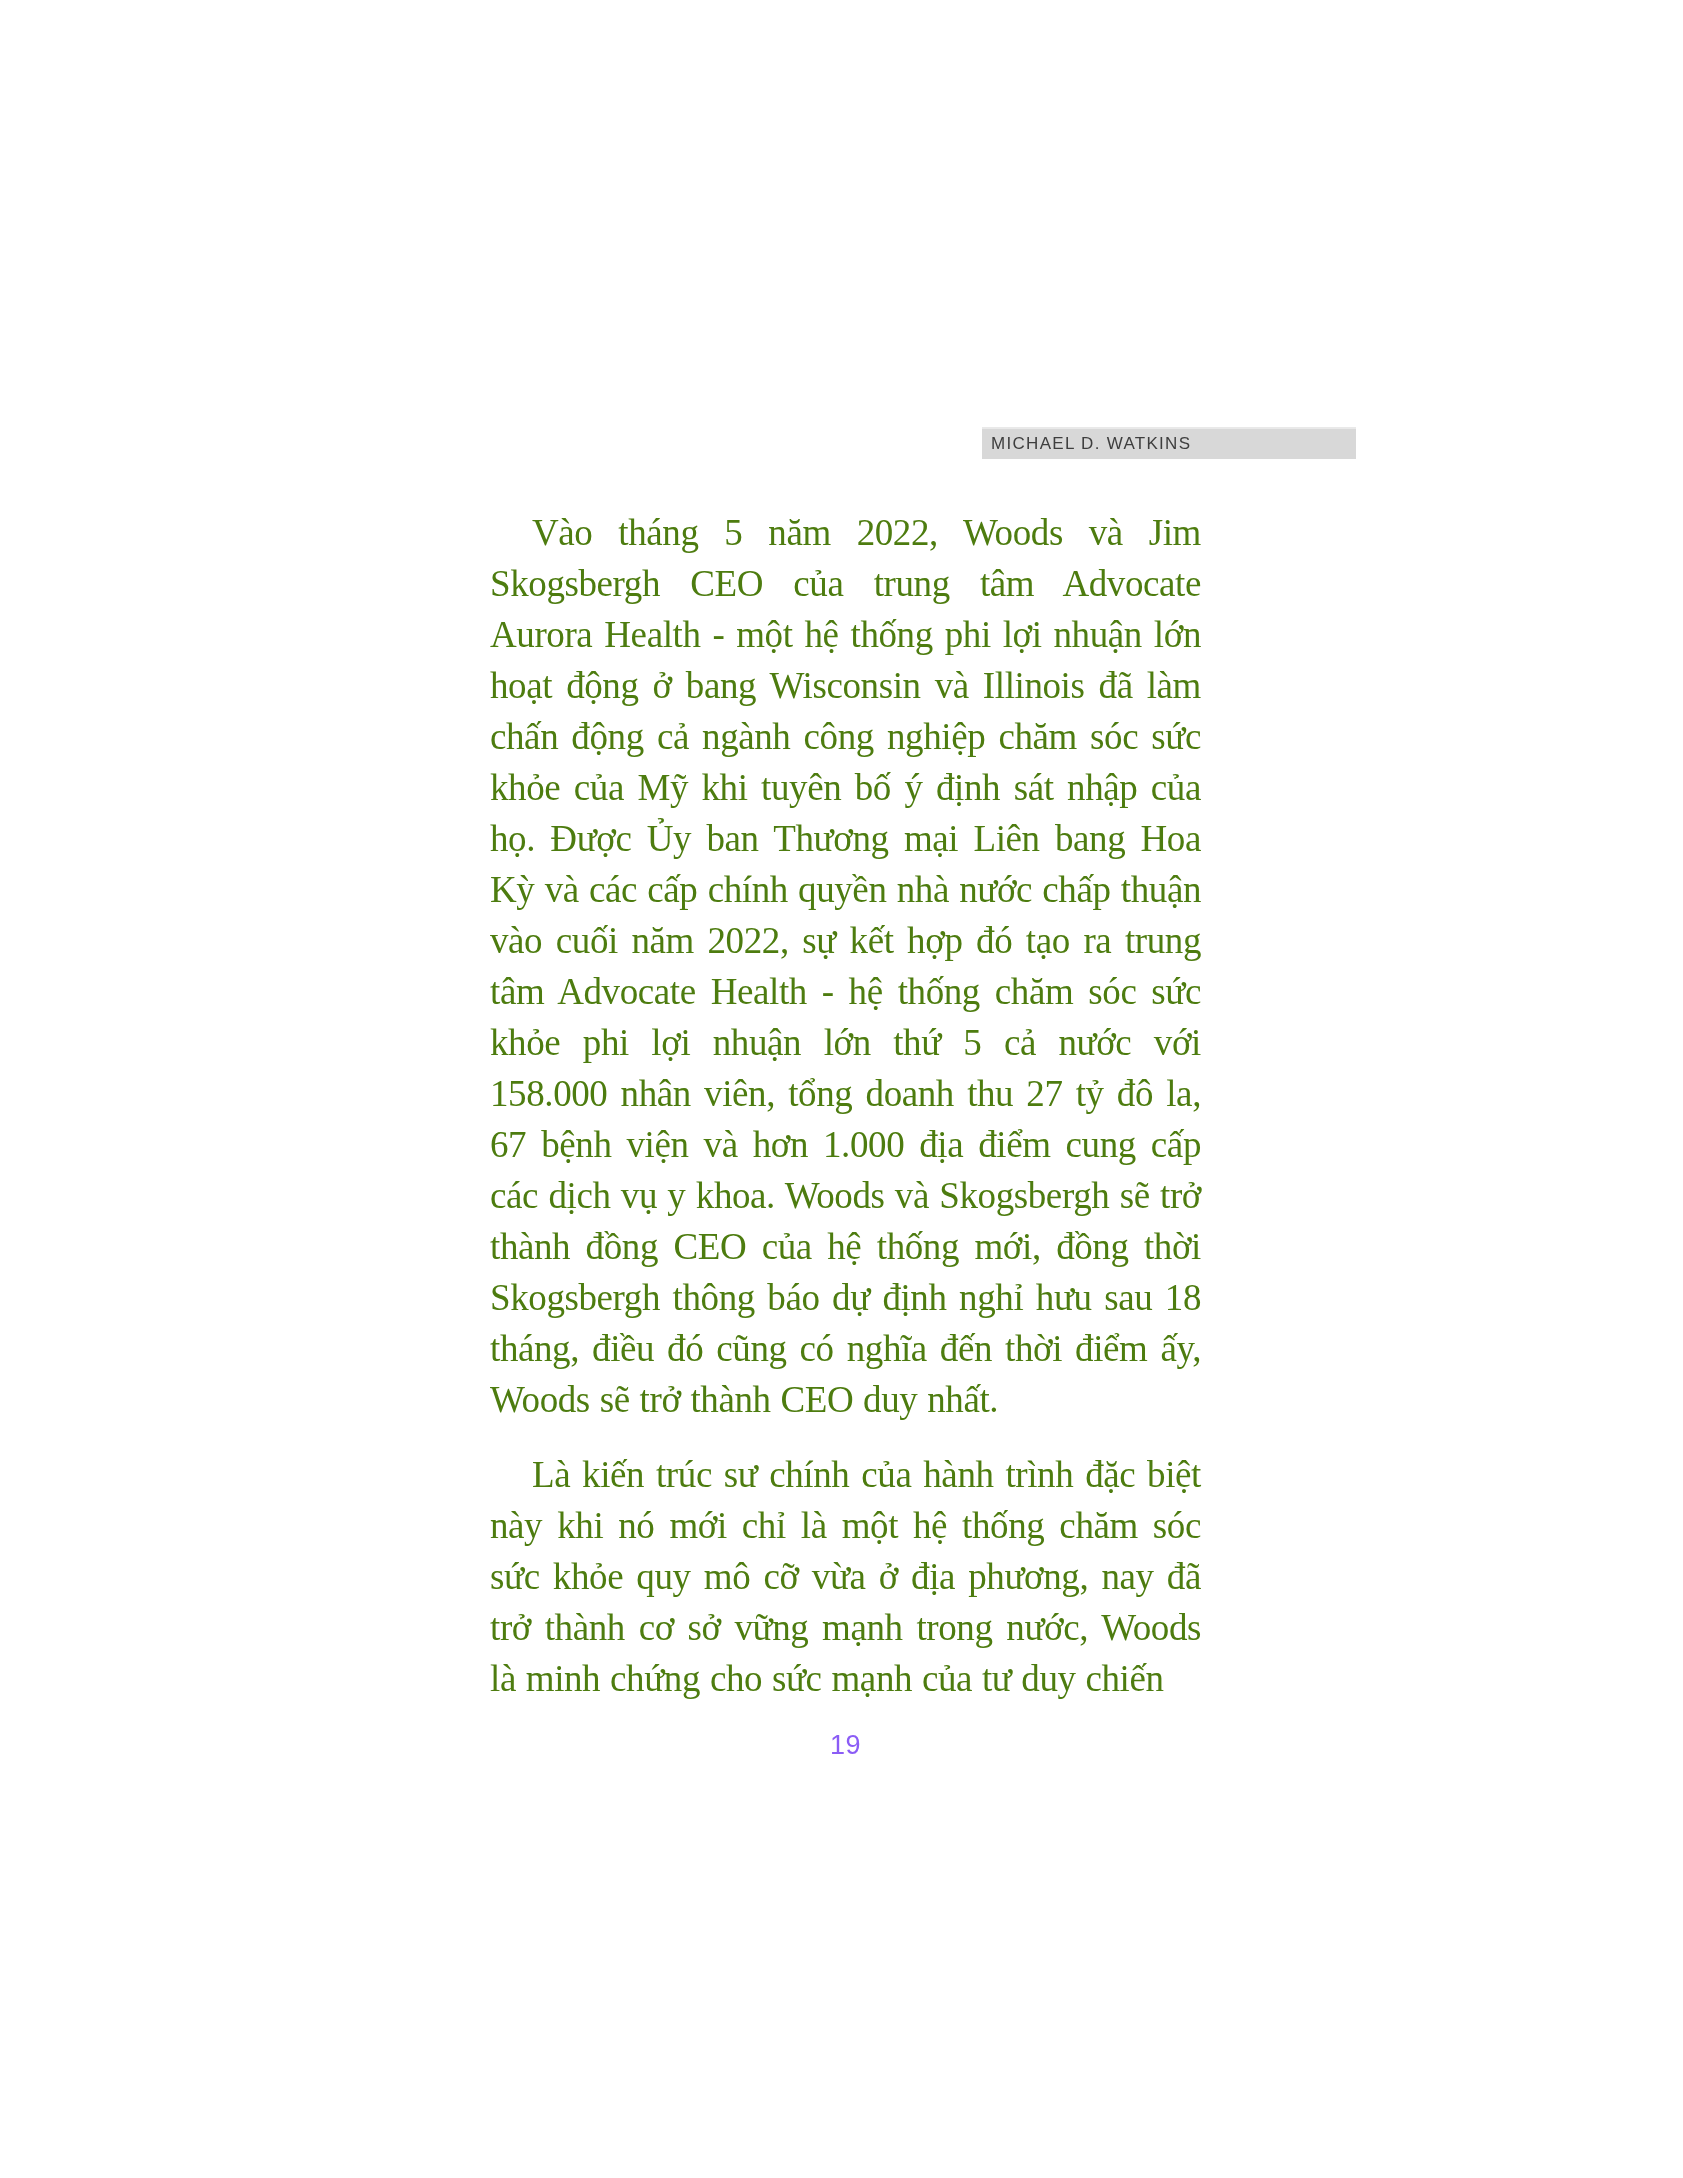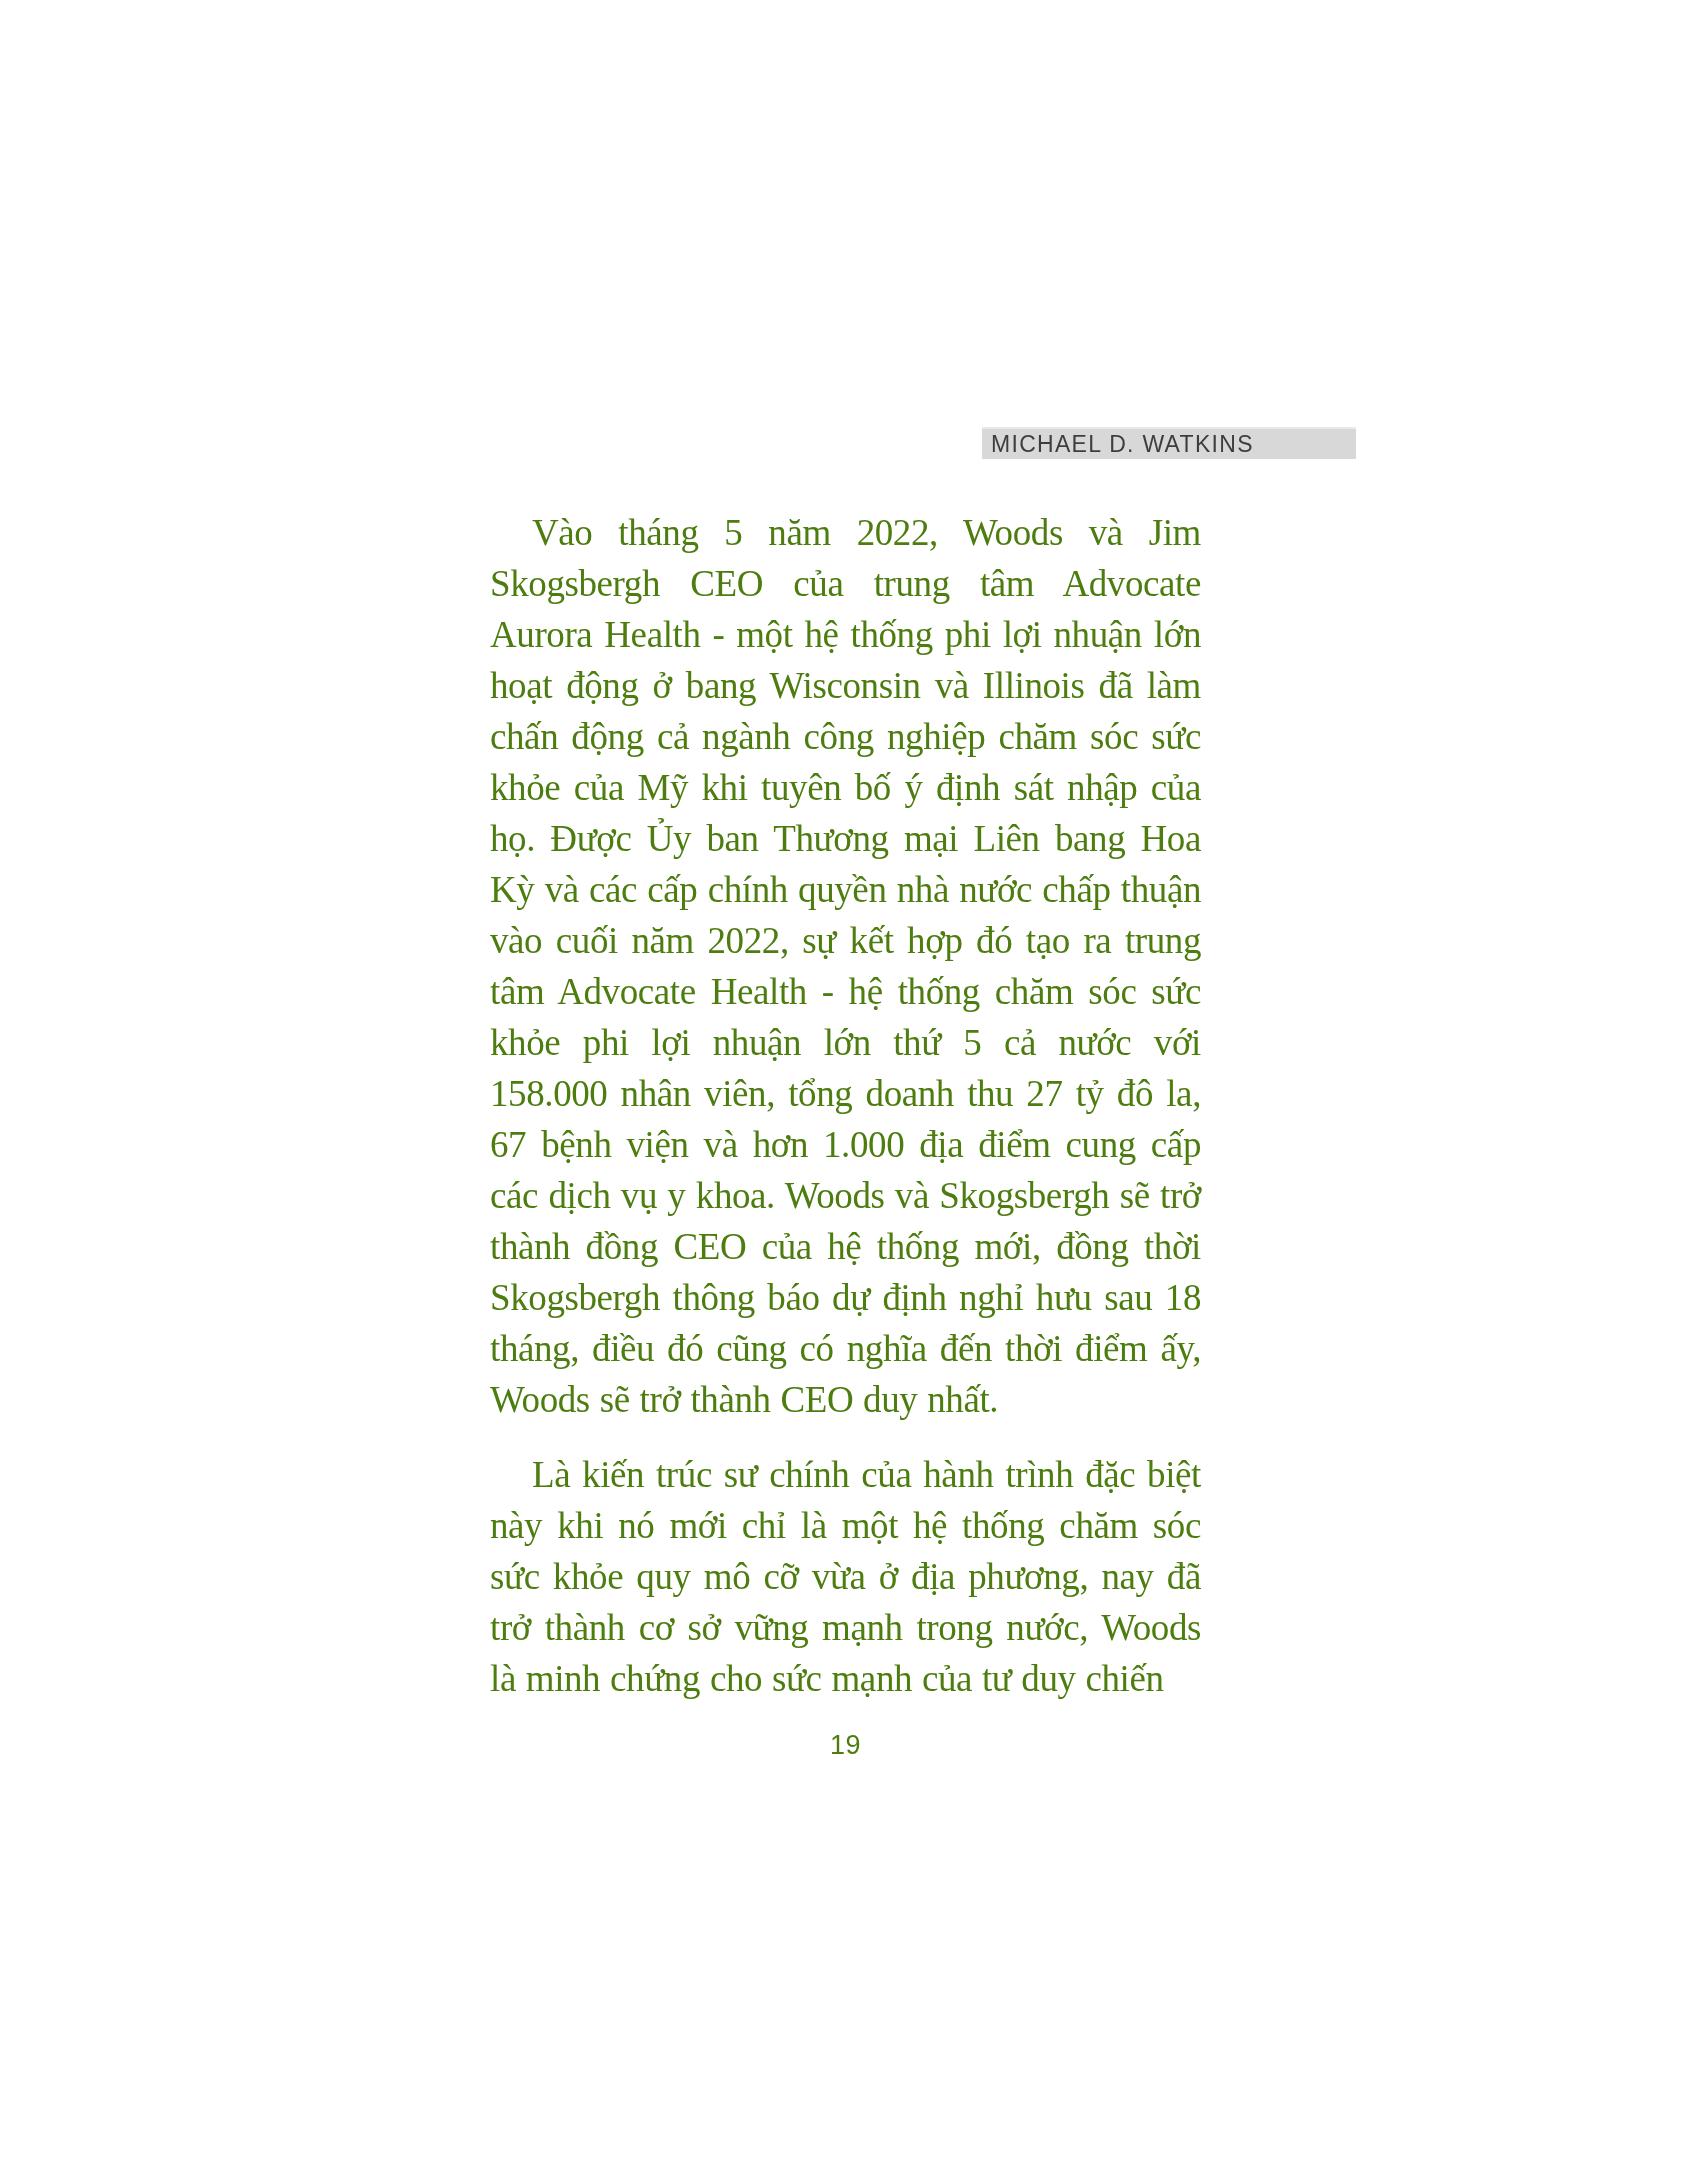--- a/index.html
+++ b/index.html
@@ -23,21 +23,21 @@
     width: 374px;
     height: 32px;
     background: #d8d8d8;
     border-top: 2px solid #e9e9e9;
     box-sizing: border-box;
     display: flex;
     align-items: center;
   }
   .header-text {
     font-family: "Liberation Sans", sans-serif;
-    font-size: 23px;
+    font-size: 17px;
     font-weight: 400;
     letter-spacing: 1.3px;
     color: #3e3e3e;
     padding-left: 9px;
     white-space: nowrap;
   }
   
   .body-block {
     position: absolute;
     left: 490px;
@@ -55,21 +55,21 @@
     word-spacing: 1px;
   }
   .para + .para {
     margin-top: 24px;
   }
   .page-number {
     margin-top: 26px;
     text-align: center;
     font-family: "Liberation Sans", sans-serif;
     font-size: 27px;
-    color: #4d7c0f;
+    color: #8b5cf6;
     letter-spacing: 0.5px;
   }
 </style>
 </head>
 <body>
 
 <div class="page">
 
   <div class="header-bar">
     <span class="header-text">MICHAEL D. WATKINS</span>

